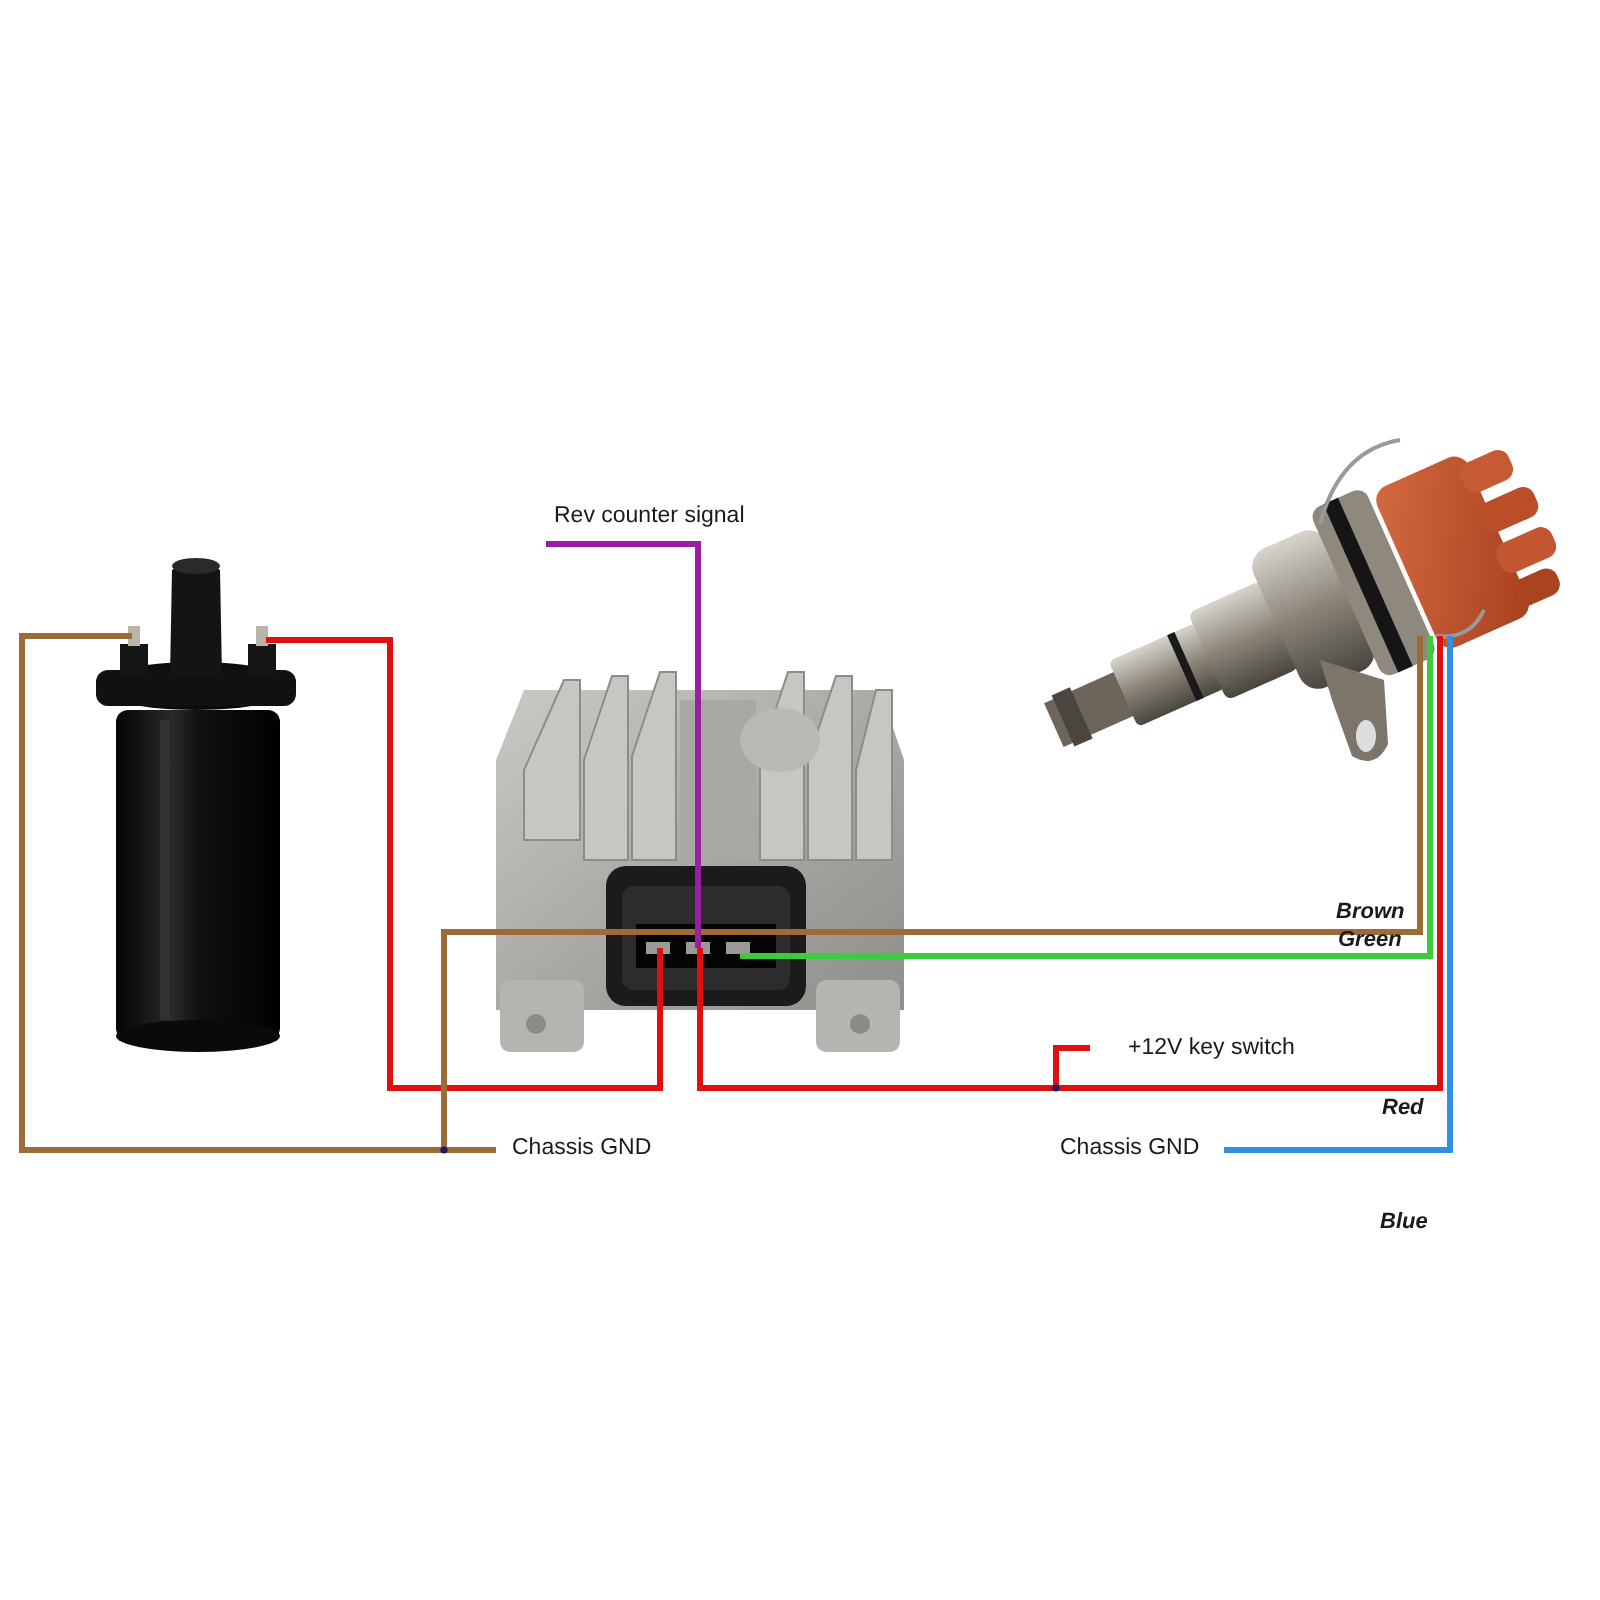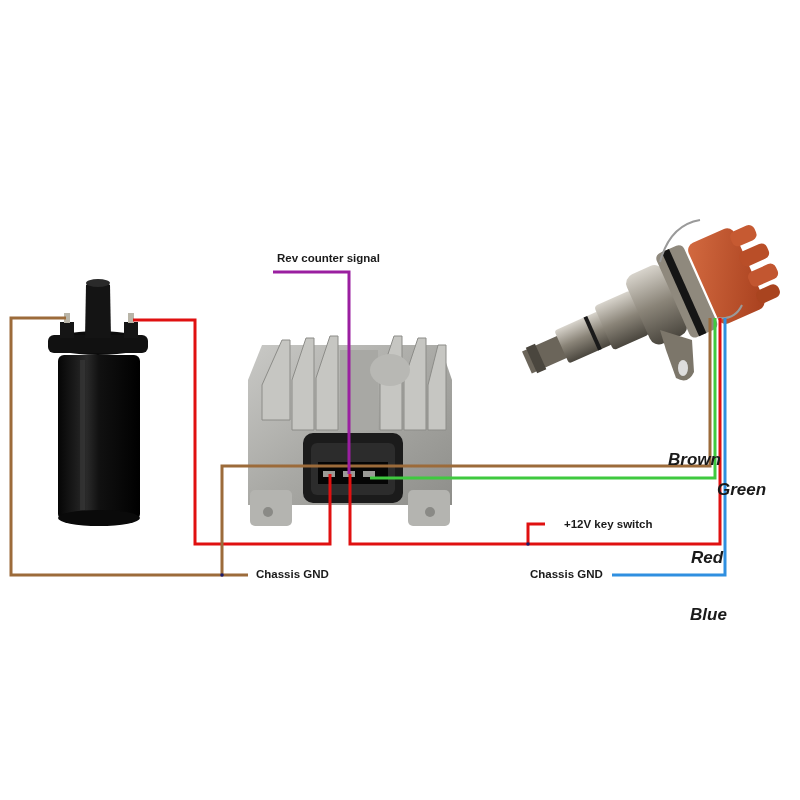--- a/index.html
+++ b/index.html
@@ -1,19 +1,19 @@
 <!DOCTYPE html>
 <html><head>
   <meta charset="utf-8">
   <style>
     html, body { margin: 0; padding: 0; background: #ffffff; }
     #stage { position: relative; width: 800px; height: 800px; background: #ffffff; overflow: hidden; font-family: "Liberation Sans", sans-serif; }
     svg { position: absolute; left: 0; top: 0; }
-    .label { position: absolute; font-family: "Liberation Sans", sans-serif; font-weight: bold; font-size: 11.5px; color: #1a1a1a; white-space: nowrap; }
-    .wire-label { position: absolute; font-family: "Liberation Sans", sans-serif; font-weight: bold; font-style: italic; font-size: 17px; color: #1a1a1a; white-space: nowrap; }
+    .label { position: absolute; font-family: "Liberation Sans", sans-serif; font-weight: normal; font-size: 11.5px; color: #1a1a1a; white-space: nowrap; }
+    .wire-label { position: absolute; font-family: "Liberation Sans", sans-serif; font-weight: bold; font-style: italic; font-size: 11px; color: #1a1a1a; white-space: nowrap; }
   </style>
 </head>
 <body>
 
 <div id="stage">
   <svg width="800" height="800" viewBox="0 0 800 800">
     <defs>
       <linearGradient id="coilGrad" x1="0" x2="1" y1="0" y2="0">
         <stop offset="0" stop-color="#050505"></stop>
         <stop offset="0.35" stop-color="#2a2a2a"></stop>
@@ -134,16 +134,16 @@
     <circle cx="222" cy="575" r="1.8" fill="#1a1a6a"></circle>
     <circle cx="528" cy="544" r="1.8" fill="#1a1a6a"></circle>
   </svg>
 
   <div class="label" style="left:277px; top:252px;">Rev counter signal</div>
   <div class="label" style="left:256px; top:568px;">Chassis GND</div>
   <div class="label" style="left:564px; top:518px;">+12V key switch</div>
   <div class="label" style="left:530px; top:568px;">Chassis GND</div>
 
   <div class="wire-label" style="left:668px; top:450px;">Brown</div>
-  <div class="wire-label" style="left:669px; top:480px;margin-left:48px;">Green</div>
+  <div class="wire-label" style="left:669px; top:464px;">Green</div>
   <div class="wire-label" style="left:691px; top:548px;text-align:center;">Red</div>
   <div class="wire-label" style="left:690px; top:578px;margin-top:27px;">Blue</div>
 </div>
 
 </body></html>

